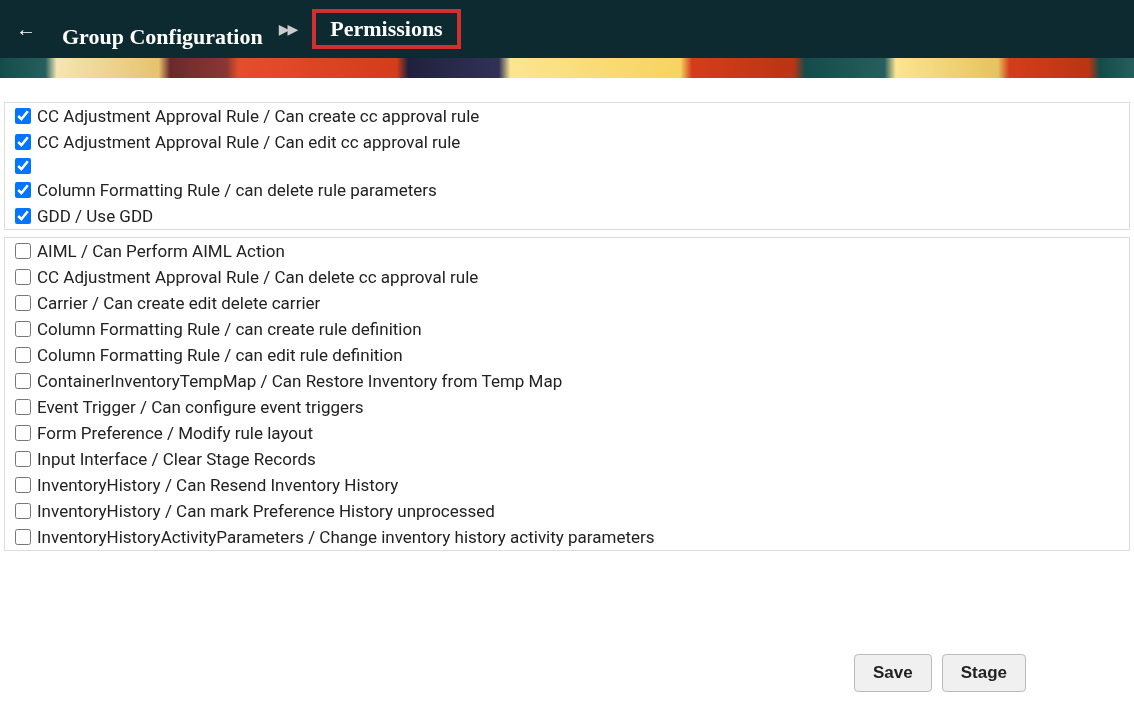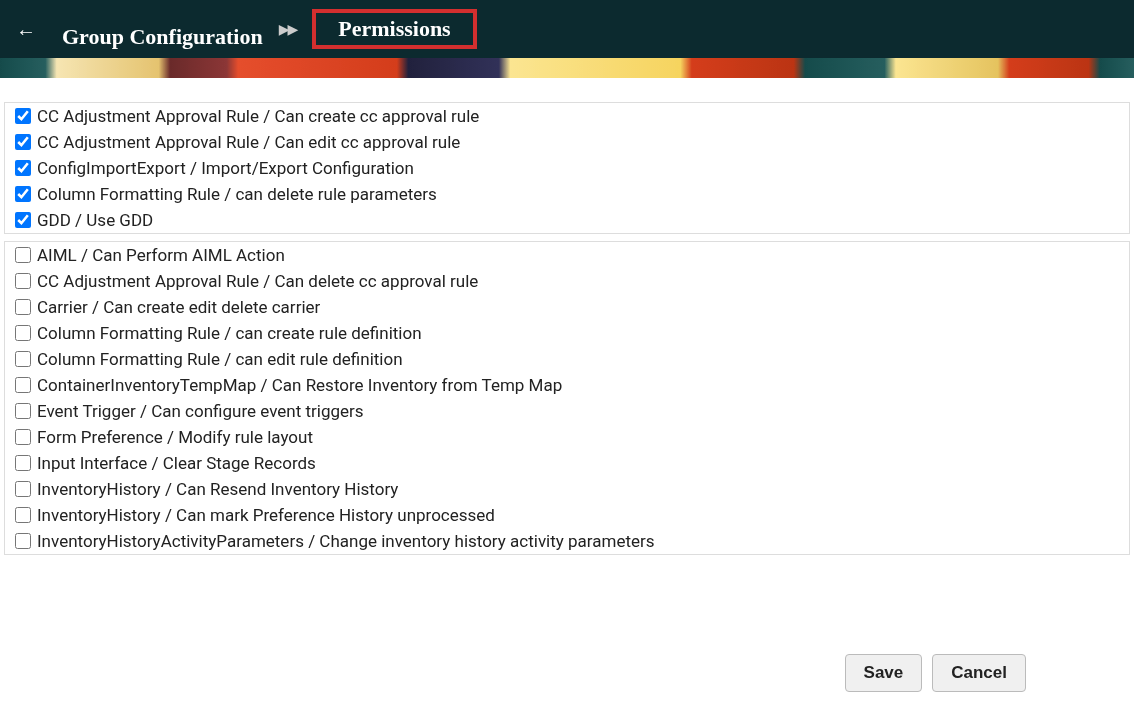--- a/index.html
+++ b/index.html
@@ -32,21 +32,21 @@
       margin-top: 16px;
     }
     .breadcrumb-sep {
       margin: 0 16px;
       font-size: 14px;
       color: #ccc;
       letter-spacing: -2px;
     }
     .highlight-box {
       border: 4px solid #d32f2f;
-      padding: 3px 22px;
+      padding: 3px 14px;
     }
     .banner {
       height: 20px;
       background: linear-gradient(90deg,
         #1a4d4d 0%, #2a6060 4%,
         #f0e0b0 5%, #e0c070 14%,
         #6b2e2e 15%, #8b3a3a 20%,
         #e05030 21%, #d04020 35%,
         #252540 36%, #35355a 44%,
         #f5e090 45%, #f0d060 60%,
@@ -122,21 +122,20 @@
       <div class="perm-row">
         <input type="checkbox" checked="" style="">
         <span>CC Adjustment Approval Rule / Can create cc approval rule</span>
       </div>
       <div class="perm-row">
         <input type="checkbox" checked="" style="">
         <span>CC Adjustment Approval Rule / Can edit cc approval rule</span>
       </div>
       <div class="perm-row">
         <input type="checkbox" checked="" style="">
-        <span>ConfigImportExport / Import/Export Configuration</span>
       </div>
       <div class="perm-row">
         <input type="checkbox" checked="" style="">
         <span>Column Formatting Rule / can delete rule parameters</span>
       </div>
       <div class="perm-row">
         <input type="checkbox" checked="" style="">
         <span>GDD / Use GDD</span>
       </div>
     </div>
@@ -187,14 +186,14 @@
       </div>
       <div class="perm-row">
         <input type="checkbox" style="">
         <span>InventoryHistoryActivityParameters / Change inventory history activity parameters</span>
       </div>
     </div>
 </div>
 
 <div class="footer">
   <button class="btn">Save</button>
-  <button class="btn">Cancel</button>
+  <button class="btn">Stage</button>
 </div>
 
 </body></html>

